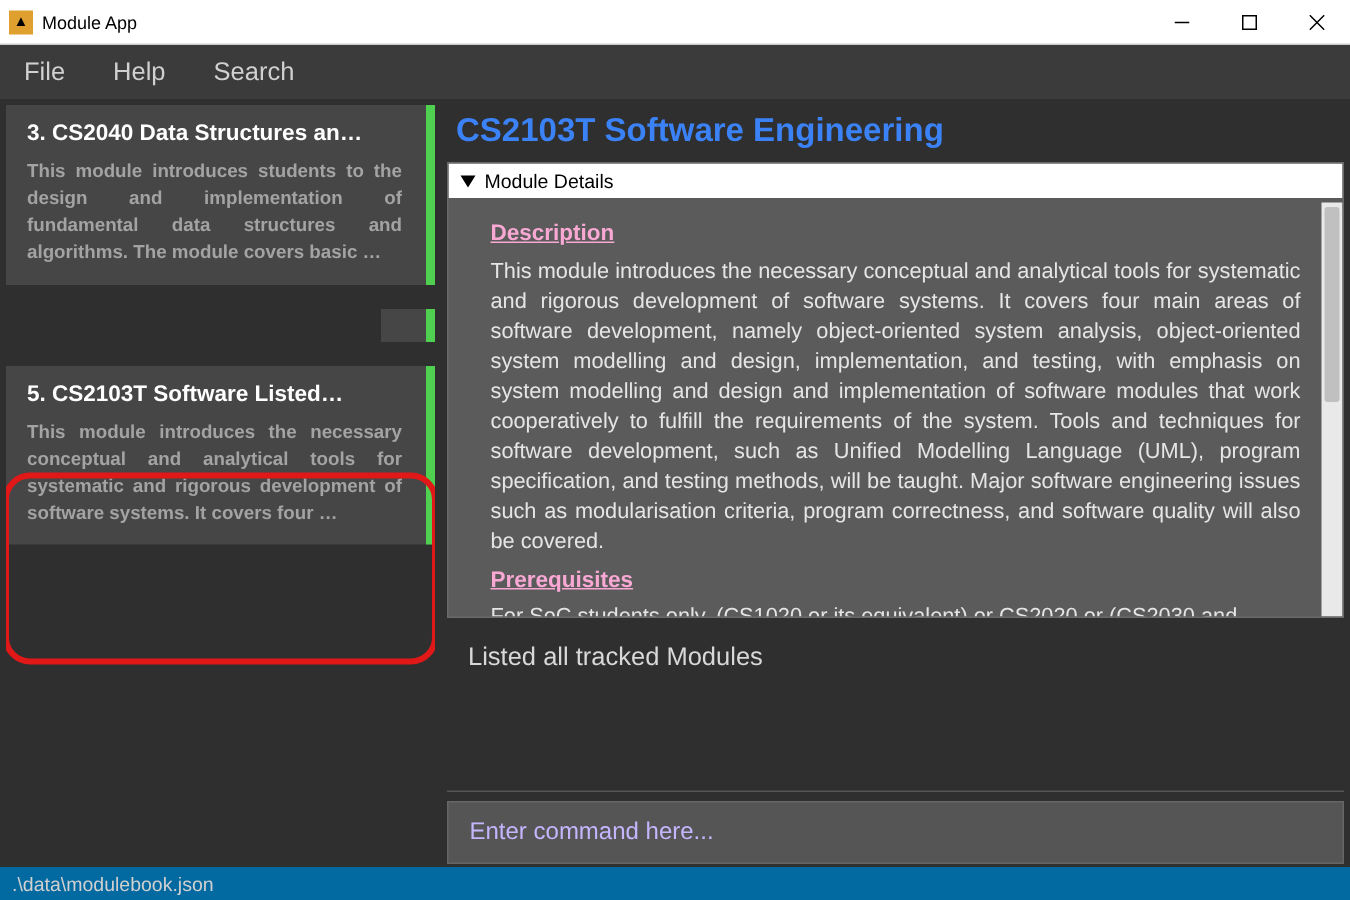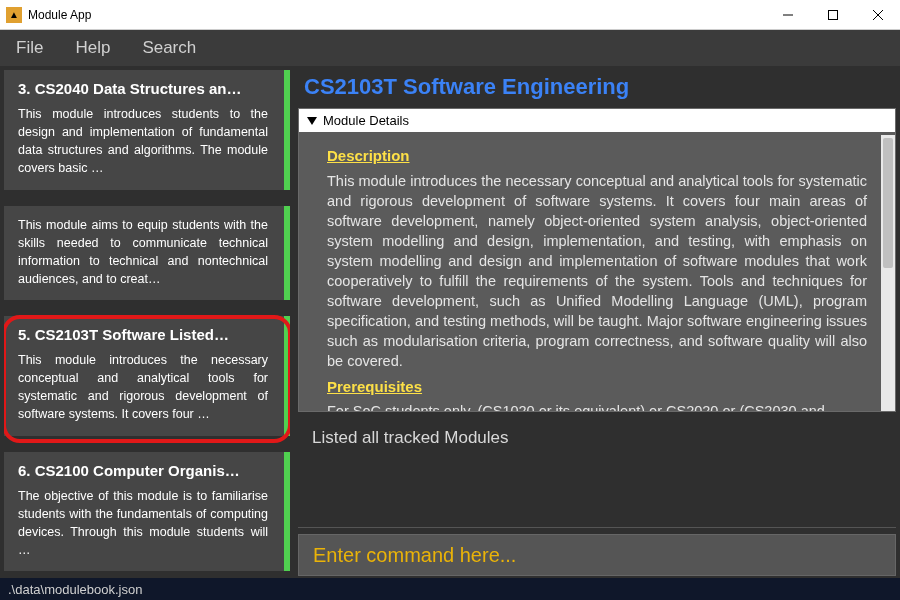--- a/index.html
+++ b/index.html
@@ -79,26 +79,27 @@
     .module-card .card-title {
       color: #fff;
       font-size: 15px;
       font-weight: bold;
       margin-bottom: 8px;
       white-space: nowrap;
       overflow: hidden;
       text-overflow: ellipsis;
     }
     .module-card .card-desc {
-      color: #ffffff;
+      color: #a3a3a3;
       font-size: 12.5px;
       line-height: 1.45;
       text-align: justify;
       max-height: 76px;
       overflow: hidden;
+      font-weight: bold;
     }
     .highlight-ring {
       position: absolute;
       border: 4px solid #e11818;
       border-radius: 18px;
       pointer-events: none;
       z-index: 50;
     }
     .main {
       flex: 1;
@@ -141,21 +142,21 @@
     }
     .details-body {
       padding: 14px 28px 10px 28px;
       overflow: hidden;
       color: #e5e5e5;
       font-size: 14.5px;
       line-height: 1.38;
       text-align: justify;
     }
     .details-body h4 {
-      color: #fde047;
+      color: #f9a8d4;
       font-size: 15px;
       text-decoration: underline;
       font-weight: bold;
       margin-bottom: 4px;
     }
     .details-body h4.prereq { margin-top: 6px; }
     .details-scrollbar {
       position: absolute;
       right: 0; top: 26px; bottom: 0;
       width: 14px;
@@ -175,27 +176,27 @@
       border-bottom: 1px solid #555;
       flex: 1;
     }
     .cmd-input {
       height: 42px;
       background: #555;
       border: 1px solid #666;
       display: flex;
       align-items: center;
       padding: 0 14px;
-      color: #eab308;
-      font-size: 20px;
+      color: #c4b5fd;
+      font-size: 16px;
       margin-bottom: 2px;
     }
     .footer {
       height: 22px;
-      background: #0f172a;
+      background: #0369a1;
       color: #d0d0d0;
       font-size: 13px;
       padding: 2px 8px;
       display: flex;
       align-items: center;
     }
   </style>
 </head>
 <body>
 
@@ -231,33 +232,26 @@
 <div class="content">
 
   <div class="sidebar">
     <div class="module-card">
       <div class="card-title">
         <span>3.</span>&nbsp;<span>CS2040 Data Structures an…</span>
       </div>
       <div class="card-desc">This module introduces students to the design and implementation of fundamental data structures and algorithms. The module covers basic …</div>
     </div>
     <div class="module-card">
-      <div class="card-desc">This module aims to equip students with the skills needed to communicate technical information to technical and nontechnical audiences, and to creat…</div>
     </div>
     <div class="module-card" id="card-selected">
       <div class="card-title">
         <span>5.</span>&nbsp;<span>CS2103T Software Listed…</span>
       </div>
       <div class="card-desc">This module introduces the necessary conceptual and analytical tools for systematic and rigorous development of software systems. It covers four …</div>
-    </div>
-    <div class="module-card">
-      <div class="card-title">
-        <span>6.</span>&nbsp;<span>CS2100 Computer Organis…</span>
-      </div>
-      <div class="card-desc">The objective of this module is to familiarise students with the fundamentals of computing devices. Through this module students will …</div>
     </div>
     <div class="highlight-ring" id="highlight-ring" style="left: -2px; top: 245px; width: 290px; height: 128px;"></div>
   </div>
 
   <div class="main">
     <div class="detail-title">CS2103T Software Engineering</div>
 
     <div class="details-panel">
       <div class="details-header">
         <div class="disclosure-triangle"></div>

